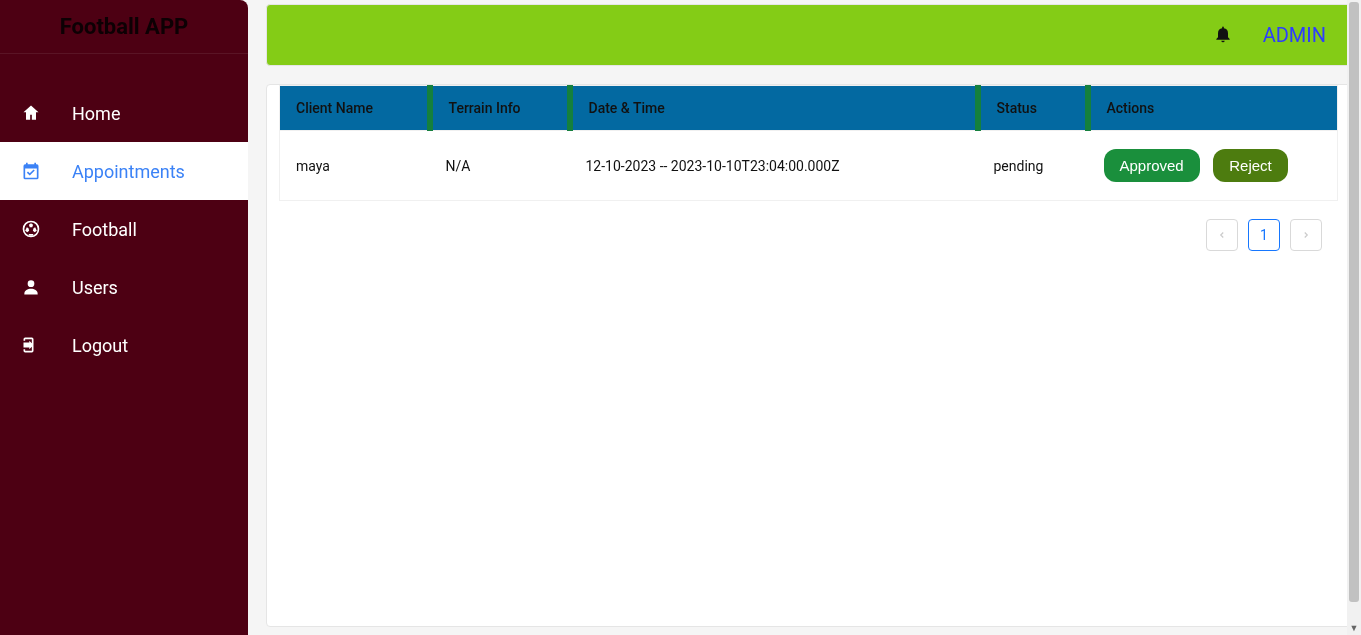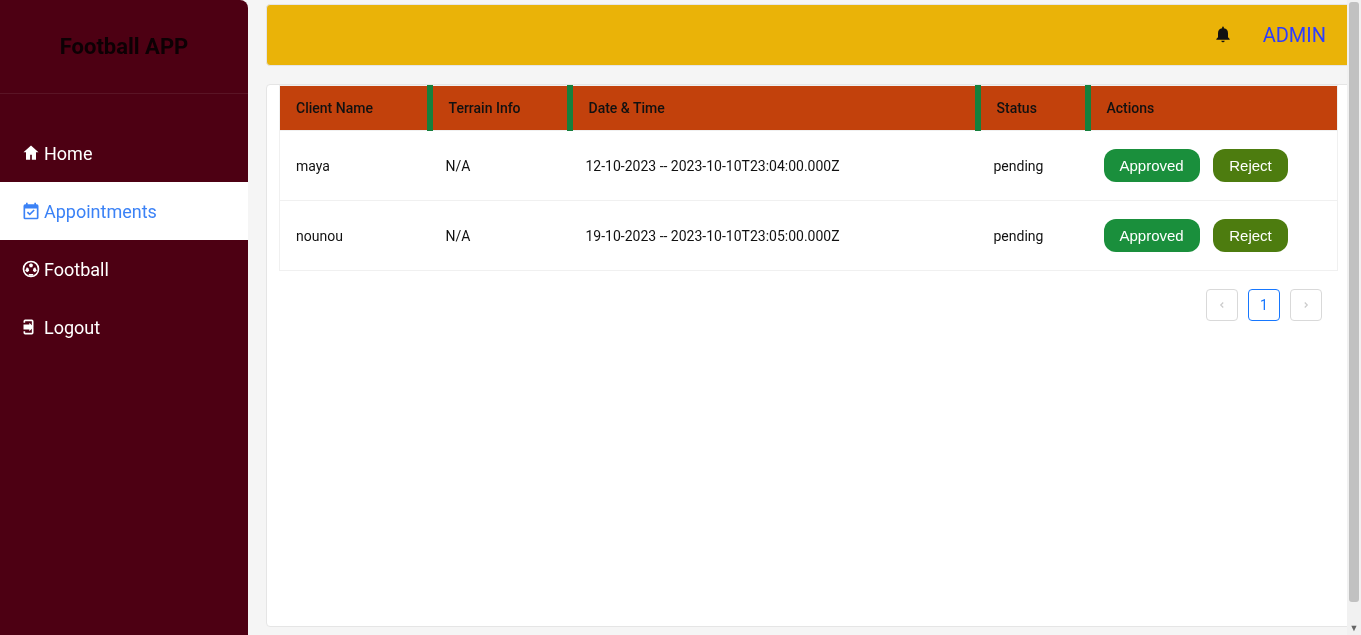--- a/index.html
+++ b/index.html
@@ -12,40 +12,40 @@
       display: flex;
     }
     .sidebar {
       width: 248px;
       background: #4d0013;
       height: 100%;
       border-radius: 0 8px 0 0;
       flex-shrink: 0;
     }
     .sidebar-header {
-      height: 94px;
+      height: 54px;
       display: flex;
       align-items: center;
       justify-content: center;
       border-bottom: 1px solid rgba(255,255,255,0.08);
       font-size: 22px;
       font-weight: 700;
       color: #0d0004;
     }
     .sidebar-menu {
       padding-top: 30px;
     }
     .sidebar-item {
       display: flex;
       align-items: center;
       padding: 18px 20px;
       color: #fff;
       font-size: 18px;
       cursor: pointer;
-      gap: 2px;
+      gap: 30px;
     }
     .sidebar-item.active {
       background: #fff;
       color: #3b82f6;
     }
     .sidebar-icon {
       width: 22px;
       height: 22px;
       display: inline-flex;
       align-items: center;
@@ -59,21 +59,21 @@
       padding: 0 10px 0 18px;
       height: 100%;
       overflow: hidden;
       position: relative;
     }
     .topbar {
       margin-top: 4px;
       height: 62px;
       border: 1px solid #e5e5e5;
       border-radius: 4px;
-      background: #eab308;
+      background: #84cc16;
       display: flex;
       align-items: center;
       justify-content: flex-end;
       padding: 0 24px;
       gap: 30px;
     }
     .bell { width: 20px; height: 22px; color: #111; }
     .admin-link {
       color: #2d3dff;
       font-size: 20px;
@@ -97,21 +97,21 @@
     }
     .table-wrap {
       padding: 0 12px;
     }
     table {
       width: 100%;
       border-collapse: collapse;
       border: 1px solid #f0f0f0;
     }
     thead th {
-      background: #c2410c;
+      background: #0369a1;
       text-align: left;
       font-weight: 500;
       font-size: 14px;
       color: #111;
       padding: 14px 16px;
       border-bottom: 1px solid #f0f0f0;
     }
     tbody td {
       padding: 18px 16px;
       font-size: 14px;
@@ -216,20 +216,29 @@
     <div class="sidebar-item">
       <span class="sidebar-icon">
         <svg viewBox="0 0 24 24" fill="currentColor">
             <circle cx="12" cy="12" r="9" fill="none" stroke="currentColor" stroke-width="2"></circle>
             <path d="M12 5l2.5 2-1 3h-3l-1-3L12 5zm-5 5l2 1 .8 3-2.2 1.8L5 14l2-4zm10 0l2 4-2.6 1.8L14.2 14l.8-3 2-1zM9 18h6l-1 2h-4l-1-2z"></path>
           </svg>
       </span>
       <span>Football</span>
     </div>
 
+    <div class="sidebar-item">
+      <span class="sidebar-icon">
+        <svg viewBox="0 0 24 24" fill="currentColor">
+            <circle cx="12" cy="8" r="4"></circle>
+            <path d="M4 20c0-4 4-6 8-6s8 2 8 6v1H4v-1z"></path>
+          </svg>
+      </span>
+      <span>Users</span>
+    </div>
 
     <div class="sidebar-item">
       <span class="sidebar-icon">
         <svg viewBox="0 0 24 24" fill="currentColor">
             <path d="M10 17v-2H3V9h7V7l5 5-5 5zm3 4H5a2 2 0 0 1-2-2v-2h2v2h8V5H5v2H3V5a2 2 0 0 1 2-2h8a2 2 0 0 1 2 2v14a2 2 0 0 1-2 2z"></path>
           </svg>
       </span>
       <span>Logout</span>
     </div>
 
@@ -263,30 +272,20 @@
           <tr>
             <td>maya</td>
             <td>N/A</td>
             <td>12-10-2023  -- 2023-10-10T23:04:00.000Z</td>
             <td>pending</td>
             <td>
               <button class="btn btn-approve">Approved</button>
               <button class="btn btn-reject">Reject</button>
             </td>
           </tr>
-          <tr>
-            <td>nounou</td>
-            <td>N/A</td>
-            <td>19-10-2023  -- 2023-10-10T23:05:00.000Z</td>
-            <td>pending</td>
-            <td>
-              <button class="btn btn-approve">Approved</button>
-              <button class="btn btn-reject">Reject</button>
-            </td>
-          </tr>
         </tbody>
       </table>
 
       <div class="pagination">
         <div class="page-btn disabled">
           <svg width="10" height="10" viewBox="0 0 24 24" fill="none" stroke="currentColor" stroke-width="3">
               <polyline points="15 18 9 12 15 6"></polyline>
             </svg>
         </div>
         <div class="page-btn active">1</div>

